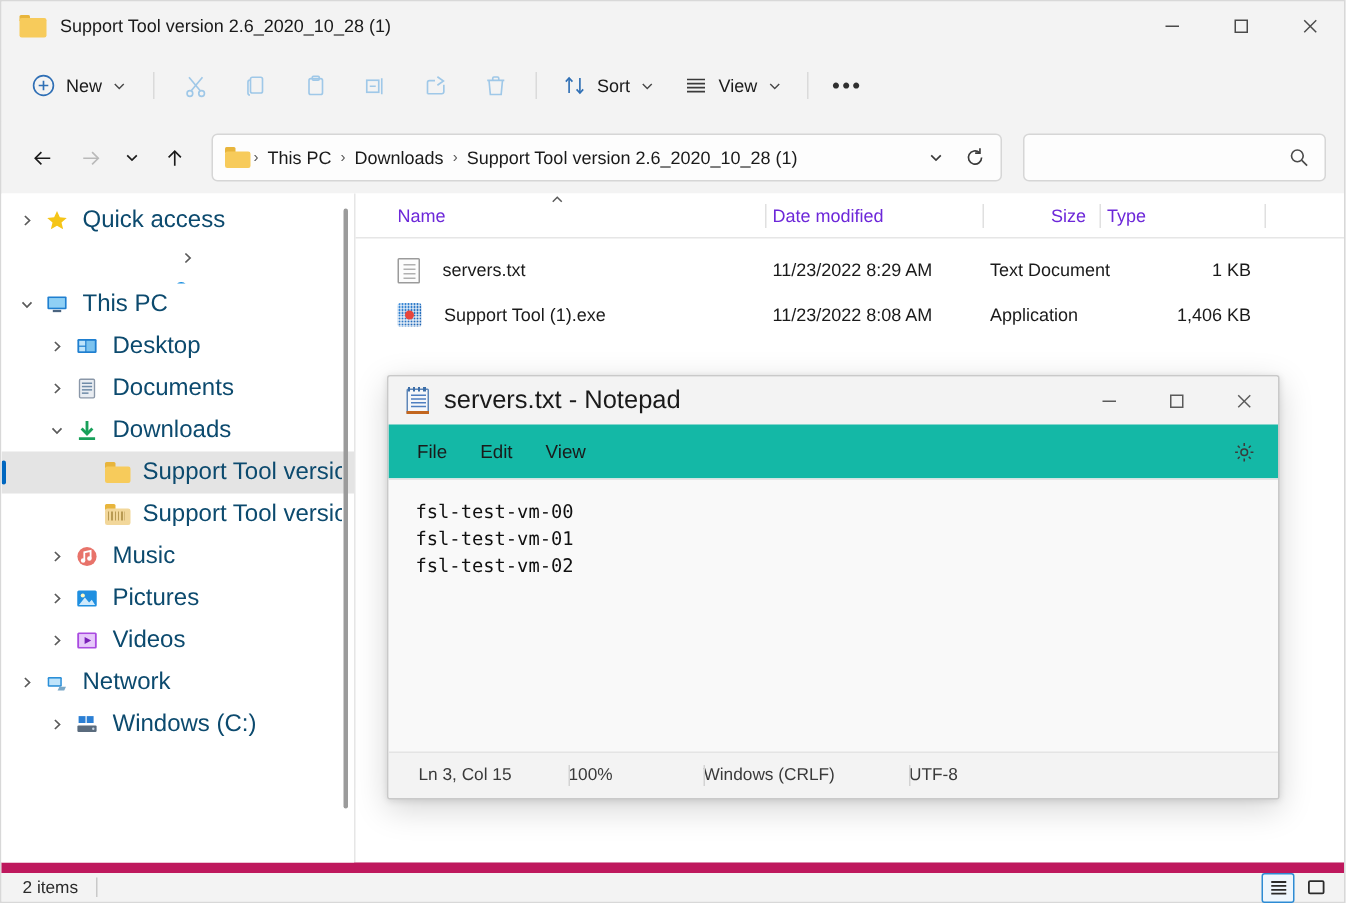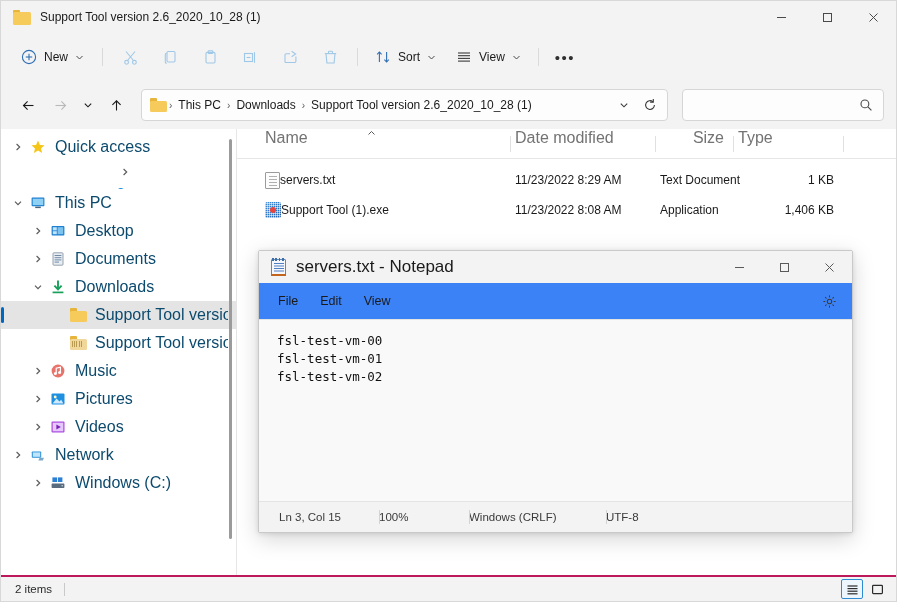--- a/index.html
+++ b/index.html
@@ -186,22 +186,22 @@
   .filelist {
     flex: 1 1 auto; display: flex; flex-direction: column;
     background: #fff; border-left: 1px solid #e6e6e6; min-width: 0;
   }
   .col-head {
     height: 30px; flex: 0 0 30px; display: flex; align-items: center;
     border-bottom: 1px solid #e6e6e6; padding-left: 24px;
     position: relative;
   }
   .col {
-    font-size: 16px; color: #737373; position: relative;
-    height: 30px; display: flex; padding-left: 4px;
+    font-size: 12px; color: #6d28d9; position: relative;
+    height: 30px; display: flex; align-items: center; padding-left: 4px;
   }
   .col::after {
     content: ""; position: absolute; right: 0; top: 7px;
     width: 1px; height: 16px; background: #e0e0e0;
   }
   .col.name { flex: 0 0 250px; }
   .col.date { flex: 0 0 145px; }
   .col.type { flex: 0 0 110px; }
   .col.size { flex: 0 0 78px; justify-content: flex-end; padding-right: 10px; }
   .sort-caret {
@@ -210,21 +210,21 @@
     pointer-events: none;
   }
   .col.name .sort-caret { justify-content: flex-start; padding-left: 106px; }
 
   .rows { flex: 1 1 auto; padding-top: 6px; }
   .frow {
     height: 30px; display: flex; align-items: center;
     padding-left: 24px; cursor: default;
   }
   .fcell { font-size: 12px; color: #1a1a1a; }
-  .fcell.name { flex: 0 0 250px; display: flex; align-items: center; gap: 0; padding-left: 4px; }
+  .fcell.name { flex: 0 0 250px; display: flex; align-items: center; gap: 15px; padding-left: 4px; }
   .fcell.date { flex: 0 0 145px; padding-left: 4px; }
   .fcell.type { flex: 0 0 110px; padding-left: 4px; }
   .fcell.size { flex: 0 0 78px; text-align: right; justify-content: flex-end; display: flex; padding-right: 10px; }
 
   .ico-txt {
     width: 15px; height: 17px; background: #fcfcfc;
     border: 1px solid #9b9b9b; border-radius: 1px; position: relative; flex: 0 0 15px;
   }
   .ico-txt::before {
     content: ""; position: absolute; left: 2.5px; top: 3px; right: 2.5px; height: 1px;
@@ -239,21 +239,21 @@
       linear-gradient(135deg,#3f8fdc,#1a5fae);
   }
   .ico-exe::after {
     content: ""; position: absolute; left: 5px; top: 5px; width: 6px; height: 6px;
     background: #e8453c; border-radius: 50%;
   }
 
   
   .statusbar {
     height: 26px; flex: 0 0 26px; display: flex; align-items: center;
-    background: #f3f3f3; border-top: 2px solid #be185d; padding: 0 8px;
+    background: #f3f3f3; border-top: 7px solid #be185d; padding: 0 8px;
   }
   .status-text { font-size: 11.5px; color: #2b2b2b; padding-left: 6px; }
   .status-divider { width: 1px; height: 13px; background: #c9c9c9; margin-left: 12px; }
   .view-toggles { margin-left: auto; display: flex; gap: 3px; }
   .vt {
     width: 22px; height: 20px; border-radius: 2px;
     display: flex; align-items: center; justify-content: center;
     color: #2b2b2b; border: 1px solid transparent;
   }
   .vt.active { border-color: #2d8bd4; background: #eef6fd; }
@@ -291,21 +291,21 @@
   }
   .np-title-text { font-size: 17px; color: #1a1a1a; margin-left: 10px; }
   .np-wc { margin-left: auto; display: flex; }
   .np-btn {
     width: 45px; height: 32px; display: flex; align-items: center; justify-content: center;
     color: #5a5a5a;
   }
 
   .np-menu {
     height: 36px; flex: 0 0 36px; display: flex; align-items: center;
-    padding: 0 8px; background: #3b82f6;
+    padding: 0 8px; background: #14b8a6;
   }
   .np-mi {
     font-size: 12.5px; color: #1a1a1a; padding: 5px 11px; border-radius: 4px;
   }
   .np-gear {
     margin-left: auto; width: 30px; height: 26px; border-radius: 4px;
     display: flex; align-items: center; justify-content: center; color: #3a3a3a;
   }
 
   .np-text {

